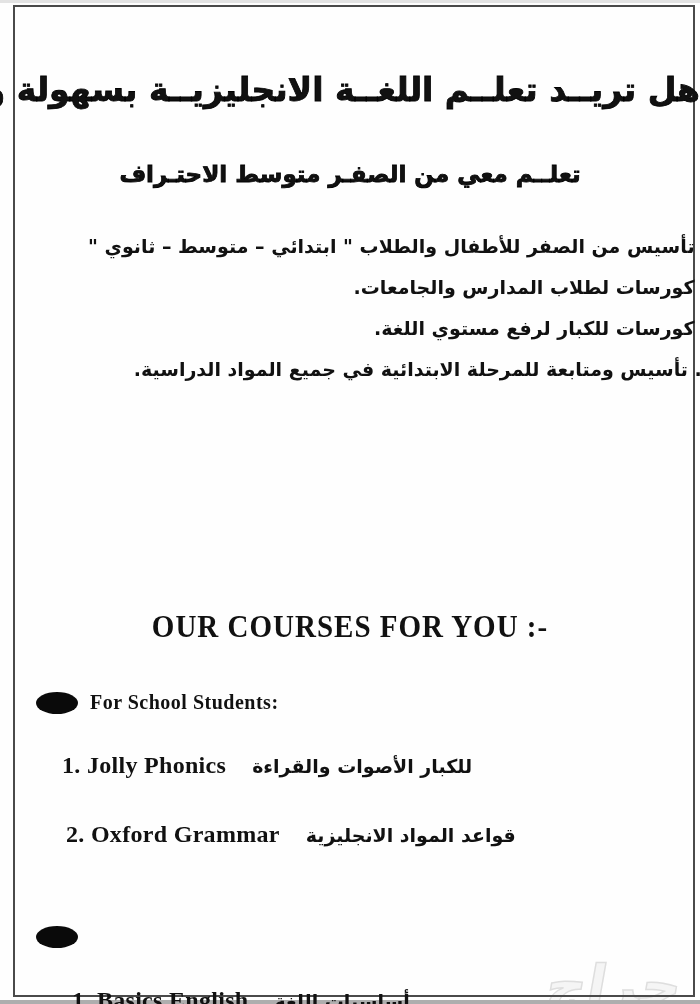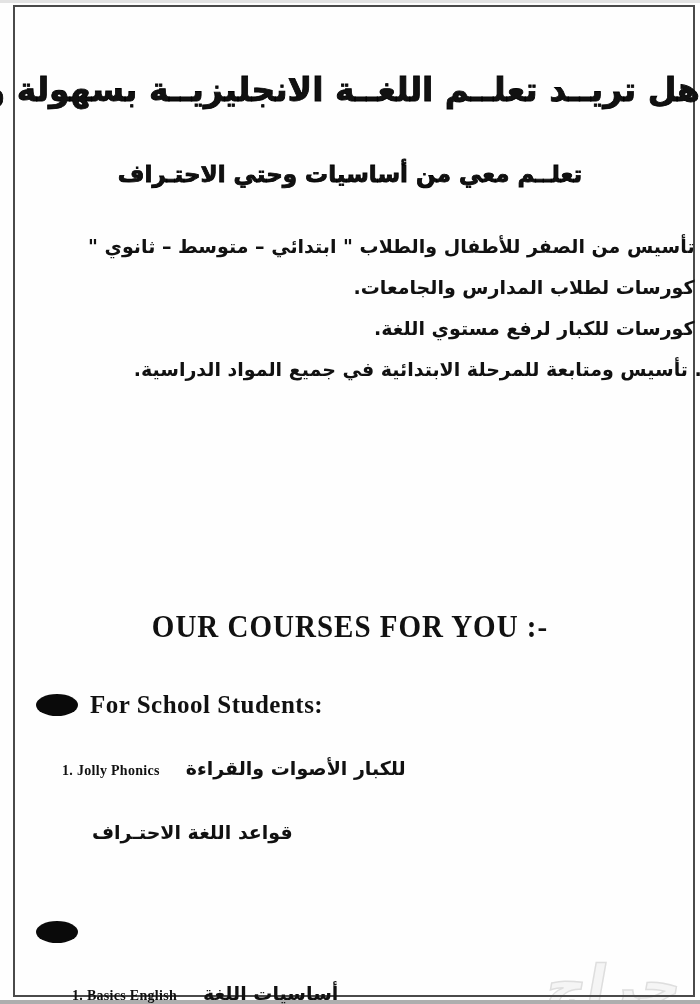--- a/index.html
+++ b/index.html
@@ -43,28 +43,28 @@
     transform:scaleY(1.08);
     font-family:"Liberation Serif","DejaVu Serif",serif;
   }
   
   .section-header{position:absolute;left:36px;display:flex;align-items:center;}
   .bullet{
     width:42px;height:22px;background:#0a0a0a;border-radius:50%;
     margin-right:12px;flex:0 0 auto;
   }
   .section-title{
-    font-size:25px;font-weight:bold;white-space:nowrap;
+    font-size:20px;font-weight:bold;white-space:nowrap;
     font-family:"Liberation Serif","DejaVu Serif",serif;
     letter-spacing:0.5px;
   }
   
   .course-row{position:absolute;display:flex;align-items:baseline;white-space:nowrap;}
   .course-en{
-    font-size:14px;font-weight:bold;
+    font-size:24px;font-weight:bold;
     font-family:"Liberation Serif","DejaVu Serif",serif;
     letter-spacing:0.3px;
   }
   .course-ar{
     direction:rtl;
     font-family:"DejaVu Sans",sans-serif;
     font-weight:bold;font-size:19px;
     margin-left:26px;
   }
   .watermark{
@@ -81,41 +81,42 @@
 </style>
 </head>
 <body>
 
 <div class="page">
   <div class="top-edge"></div>
   <div class="watermark">حراج</div>
   <div class="frame"></div>
 
   <div class="headline l1 z">هل تريــد تعلــم اللغــة الانجليزيــة بسهولة وإتقان ؟</div>
-  <div class="headline l2 z">تعلــم معي من أساسيات وحتي الاحتـراف</div>
+  <div class="headline l2 z">تعلــم معي من الصفـر متوسط الاحتـراف</div>
 
   <div class="intro-list z" dir="rtl">
     <div class="intro-item">١. تأسيس من الصفر للأطفال والطلاب " ابتدائي – متوسط – ثانوي "</div>
     <div class="intro-item">٢. كورسات لطلاب المدارس والجامعات.</div>
     <div class="intro-item">٣. كورسات للكبار لرفع مستوي اللغة.</div>
     <div class="intro-item">٤ . تأسيس ومتابعة للمرحلة الابتدائية في جميع المواد الدراسية.</div>
   </div>
 
   <div class="courses-heading z">OUR COURSES FOR YOU :-</div>
 
   <div class="section-header z" style="top:429px;">
     <span class="bullet"></span>
     <span class="section-title">For School Students:</span>
   </div>
   <div class="course-row z" style="left:62px;top:467px;">
     <span class="course-en">1. Jolly Phonics</span>
     <span class="course-ar">للكبار الأصوات والقراءة</span>
   </div>
   <div class="course-row z" style="left:66px;top:509px;">
-    <span class="course-ar">قواعد اللغة الاحتـراف</span>
+    <span class="course-en">2. Oxford Grammar</span>
+    <span class="course-ar">قواعد المواد الانجليزية</span>
   </div>
 
   <div class="section-header z" style="top:587px;">
     <span class="bullet"></span>
   </div>
   <div class="course-row z" style="left:72px;top:626px;">
     <span class="course-en">1. Basics English</span>
     <span class="course-ar">أساسيات اللغة</span>
   </div>
 

